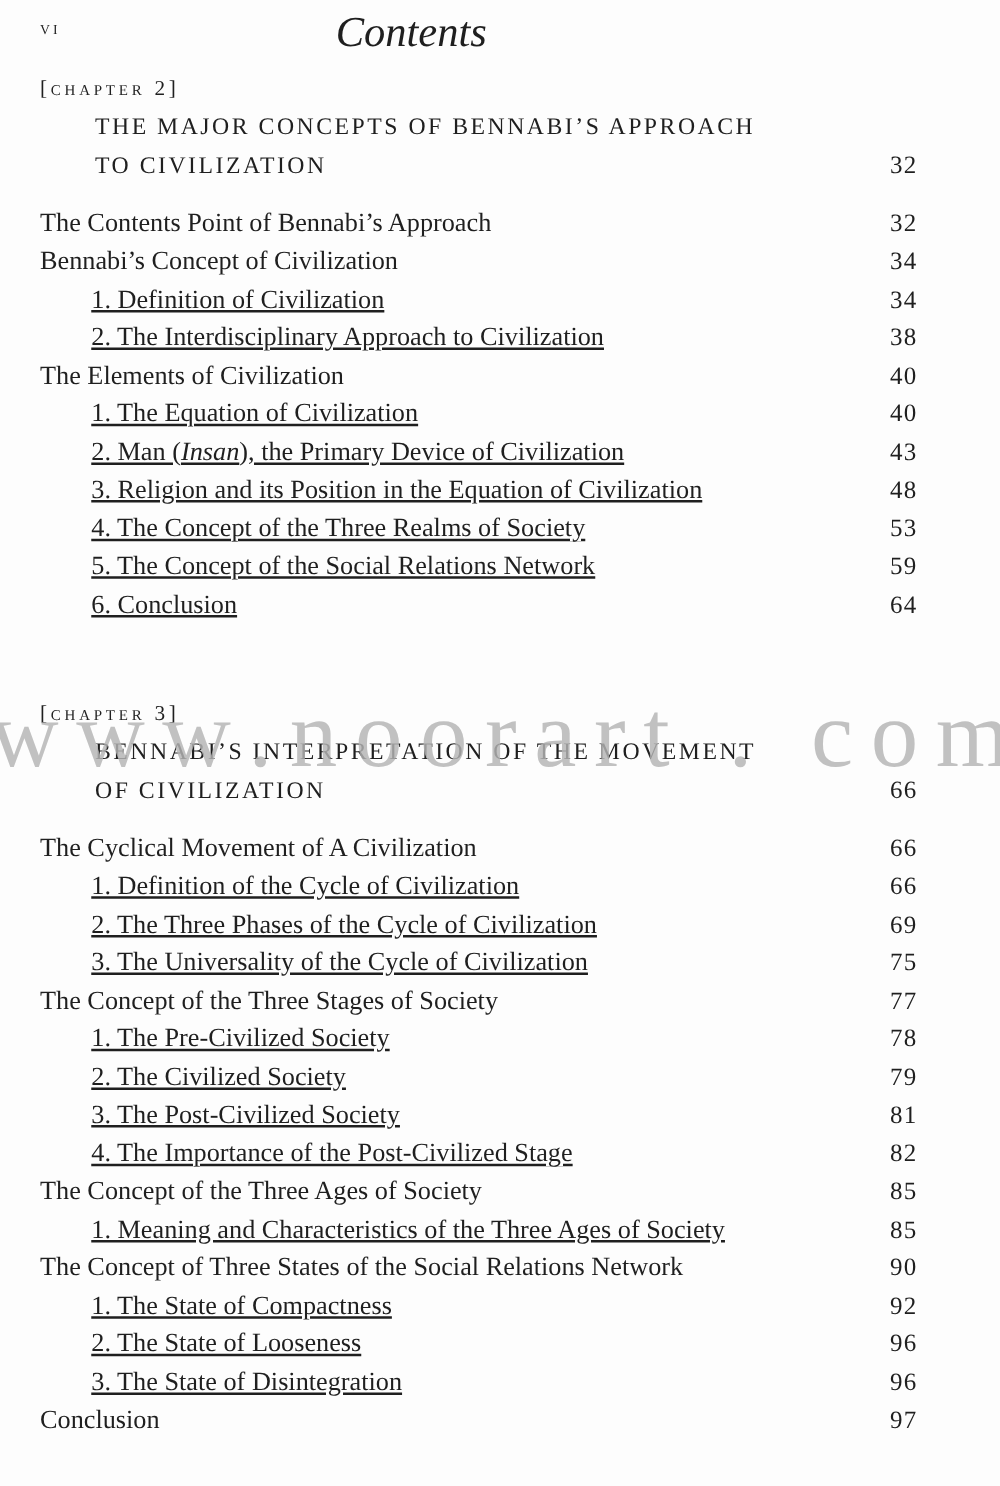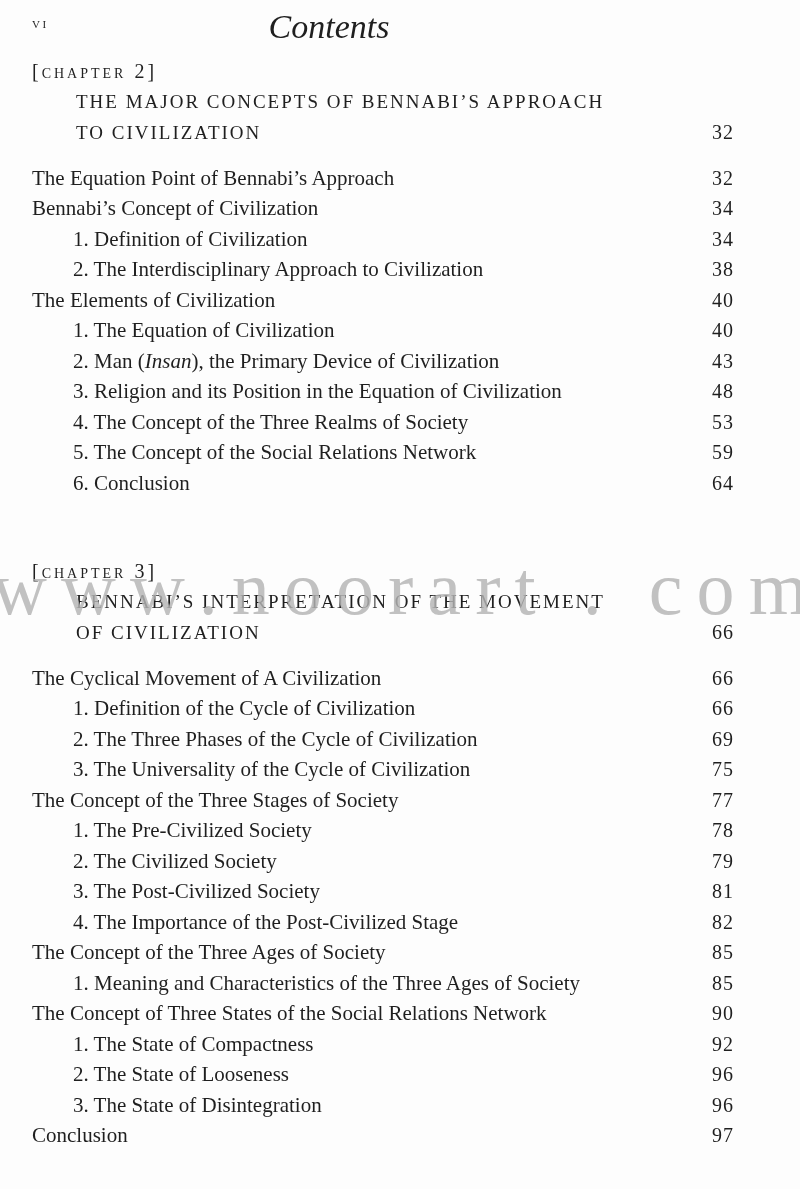--- a/index.html
+++ b/index.html
@@ -33,40 +33,40 @@
     position:absolute;left:-57px;width:708px;top:0;
     text-align:center;
     font-style:italic;
     font-size:34px;
   }
   
   .section{margin-top:12px;}
   .section + .section{margin-top:58px;}
   .chapter-label{
     height:30.5px;line-height:30.5px;
-    font-size:20px;letter-spacing:3px;
+    font-size:17px;letter-spacing:3px;
     font-variant:small-caps;
     text-transform:lowercase;
   }
   .chapter-label::first-letter{text-transform:none;}
   .chapter-title-row{
     height:30.5px;line-height:30.5px;
     display:flex;justify-content:space-between;align-items:baseline;margin-left:44px;
   }
   .chapter-title-text{
     font-size:19px;letter-spacing:2px;
   }
   .entries{margin-top:15px;}
   .entry{
     height:30.5px;line-height:30.5px;
     display:flex;justify-content:space-between;align-items:baseline;
     font-size:21px;
   }
   .entry .entry-label{white-space:nowrap;}
-  .entry.indent .entry-label{padding-left:41px;}
+  .entry.indent .entry-label{padding-left:41px;text-decoration:underline;}
   .italic{font-style:italic;}
   .page-num{
     font-size:20px;
     text-align:right;
     min-width:34px;
     letter-spacing:1px;
     font-feature-settings:"onum" 1;
   }
   
   .watermark{
@@ -94,21 +94,21 @@
         <div class="chapter-label">[chapter 2]</div>
         <div class="chapter-title-row">
           <span class="chapter-title-text">THE MAJOR CONCEPTS OF BENNABI’S APPROACH</span>
         </div>
         <div class="chapter-title-row">
           <span class="chapter-title-text">TO CIVILIZATION</span>
           <span class="page-num">32</span>
         </div>
         <div class="entries">
           <div class="entry">
-            <span class="entry-label"><span>The Equation Point of Bennabi’s Approach</span></span>
+            <span class="entry-label"><span>The Contents Point of Bennabi’s Approach</span></span>
             <span class="page-num">32</span>
           </div>
           <div class="entry">
             <span class="entry-label"><span>Bennabi’s Concept of Civilization</span></span>
             <span class="page-num">34</span>
           </div>
           <div class="entry indent">
             <span class="entry-label"><span>1. Definition of Civilization</span></span>
             <span class="page-num">34</span>
           </div>

